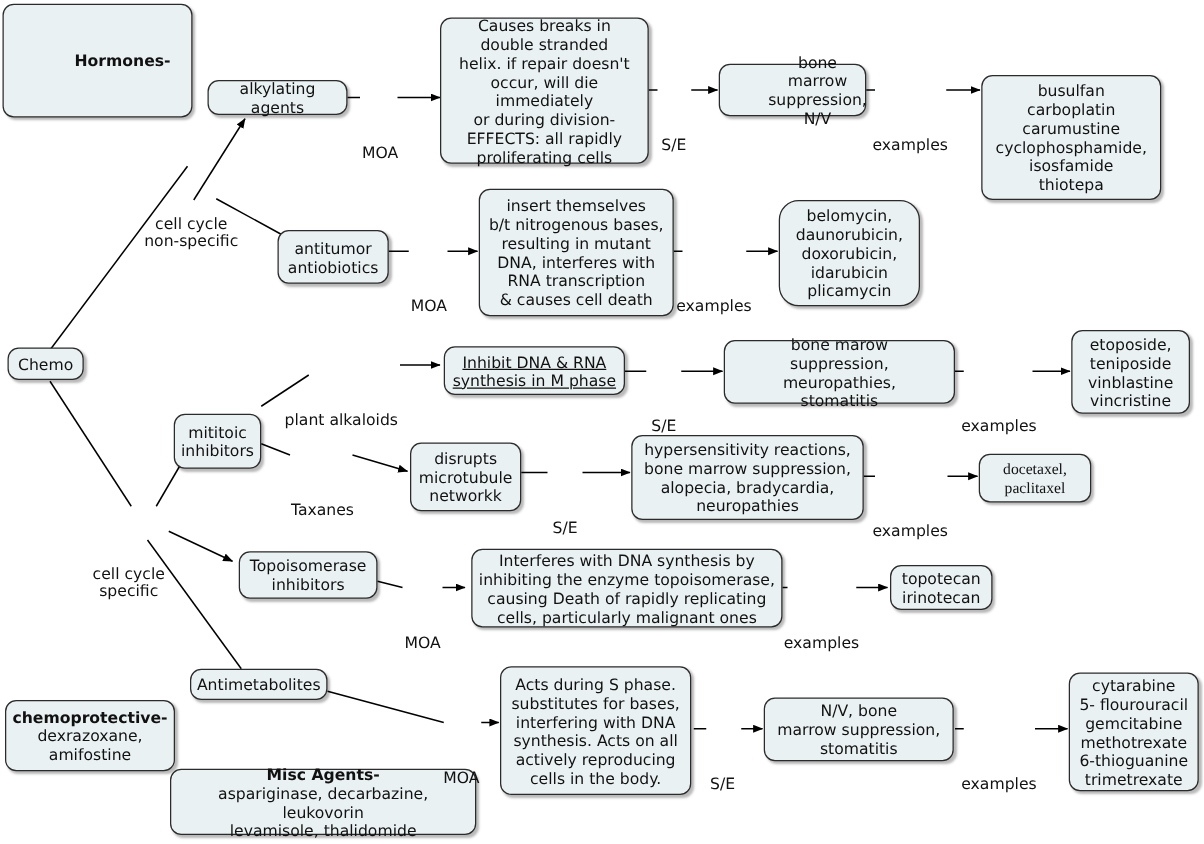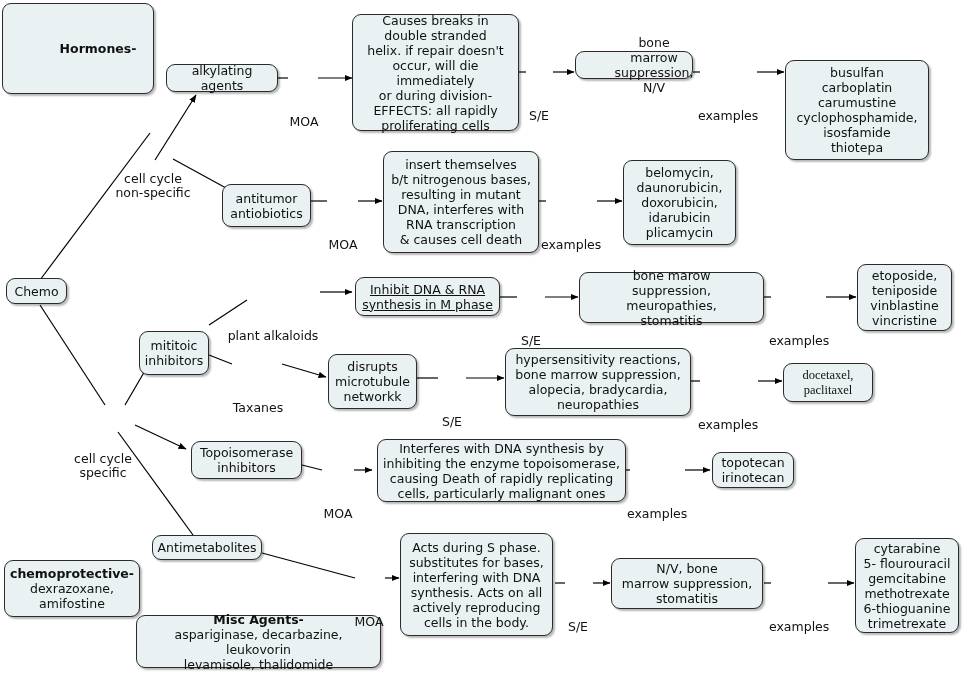--- a/index.html
+++ b/index.html
@@ -140,41 +140,41 @@
   <div class="node" style="left:166px; top:64px; width:112px; height:28px;">alkylating agents</div>
 
   <div class="node" style="left:352px; top:14px; width:167px; height:117px;">Causes breaks in
 double stranded
 helix.  if repair doesn't
 occur, will die immediately
 or during division-
 EFFECTS: all rapidly
 proliferating cells</div>
 
-  <div class="node" style="left:575px; top:51px; width:118px; height:28px;padding-left:45px;">bone marrow
+  <div class="node" style="left:575px; top:51px; width:118px; height:42px;padding-left:45px;">bone marrow
 suppression, N/V</div>
 
   <div class="node" style="left:785px; top:24px; width:144px; height:100px;margin-top:36px;">busulfan
 carboplatin
 carumustine
 cyclophosphamide,
 isosfamide
 thiotepa</div>
 
   <div class="node" style="left:222px; top:184px; width:89px; height:43px;">antitumor
 antiobiotics</div>
 
   <div class="node" style="left:383px; top:151px; width:156px; height:102px;">insert themselves
 b/t nitrogenous bases,
 resulting in mutant
 DNA, interferes with
 RNA transcription
 &amp; causes cell death</div>
 
-  <div class="node" style="left:623px; top:160px; width:113px; height:85px;">belomycin,
+  <div class="node" style="left:623px; top:160px; width:113px; height:85px;border-radius:16px;">belomycin,
 daunorubicin,
 doxorubicin,
 idarubicin
 plicamycin</div>
 
   <div class="node" style="left:6px; top:278px; width:61px; height:26px;">Chemo</div>
 
   <div class="node" style="left:139px; top:331px; width:70px; height:44px;">mititoic
 inhibitors</div>
 

